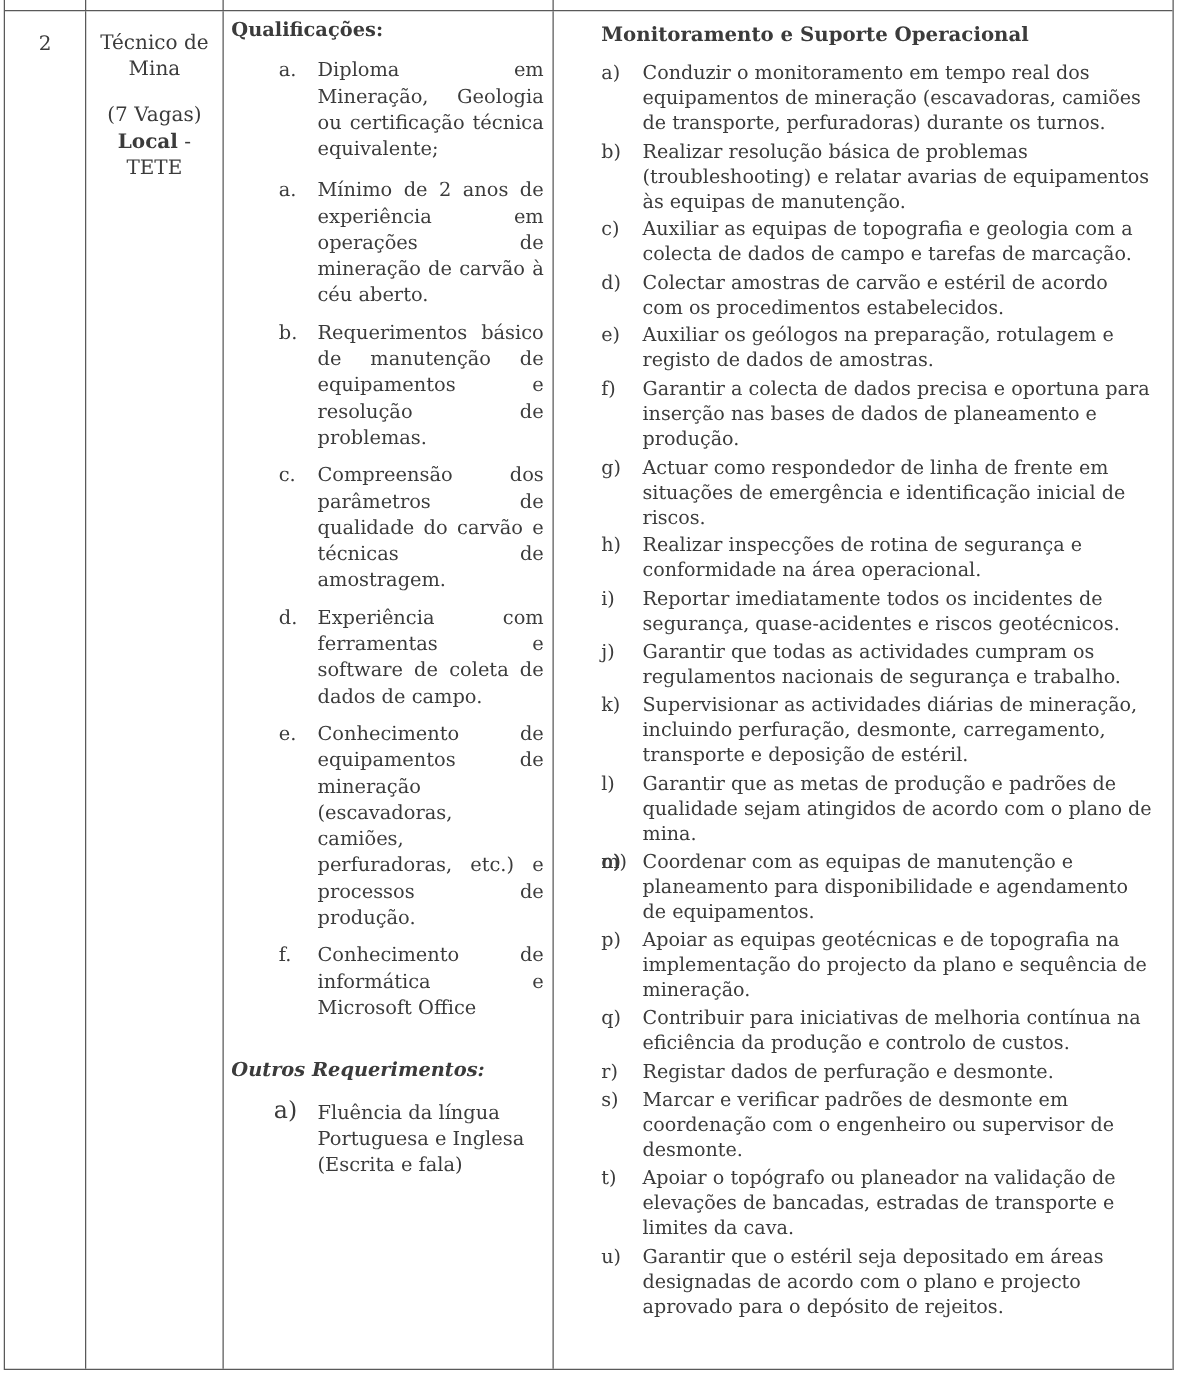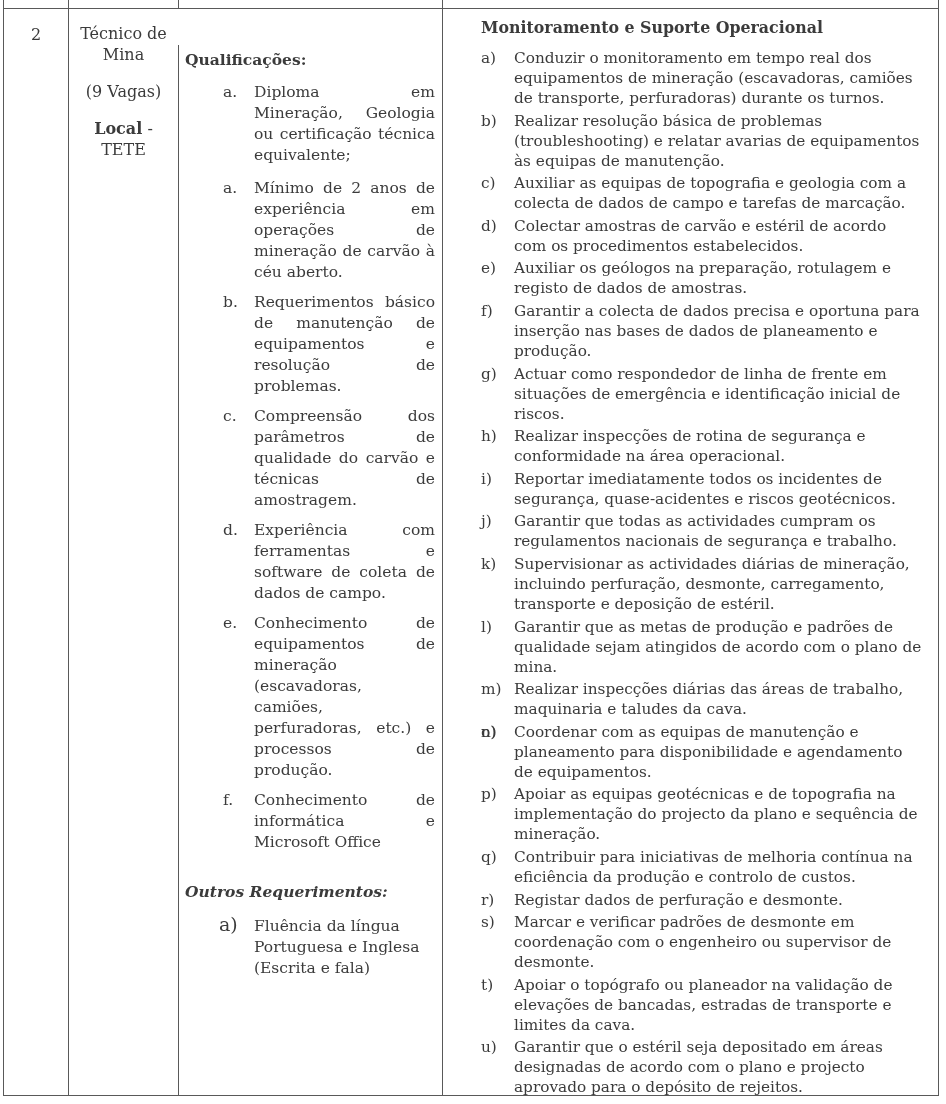--- a/index.html
+++ b/index.html
@@ -34,29 +34,28 @@
 
   
   .col-job {
     text-align: center;
     padding: 14px 4px 0 4px;
     font-size: 16px;
     line-height: 21px;
   }
   .job-title { font-weight: normal; }
   .job-vacancies { margin-top: 16px; }
-  .job-local { margin-top: 16px; }
+  .job-local { }
   .job-local .lbl { font-weight: bold; }
 
   
   .col-qual {
     padding: 4px 7px 0 6px;
     font-size: 15.5px;
     line-height: 21px;
-    margin-top: 36px;
   }
   .q-heading { font-weight: bold; }
   .q-list { margin-top: 12px; }
   .q-item {
     position: relative;
     padding-left: 69px;
     margin-bottom: 9px;
     text-align: justify;
   }
   .q-item .marker { position: absolute; left: 38px; top: 0; }
@@ -100,21 +99,21 @@
     </div>
 
     <div class="row row-main">
 
       <div class="cell col-num">
         <span>2</span>
       </div>
 
       <div class="cell col-job">
         <div class="job-title">Técnico de Mina</div>
-        <div class="job-vacancies">(9 Vagas)</div>
+        <div class="job-vacancies">(7 Vagas)</div>
         <div class="job-local"><span class="lbl">Local</span><span> - TETE</span></div>
       </div>
 
       <div class="cell col-qual">
         <div class="q-heading">Qualificações:</div>
 
         <div class="q-list">
 
             <div class="q-item">
               <span class="marker">a.</span>
@@ -227,21 +226,20 @@
               <span>Supervisionar as actividades diárias de mineração, incluindo perfuração, desmonte, carregamento, transporte e deposição de estéril.</span>
             </div>
 
             <div class="r-item">
               <span class="marker">l)</span>
               <span>Garantir que as metas de produção e padrões de qualidade sejam atingidos de acordo com o plano de mina.</span>
             </div>
 
             <div class="r-item">
               <span class="marker">m)</span>
-              <span>Realizar inspecções diárias das áreas de trabalho, maquinaria e taludes da cava.</span>
             </div>
 
             <div class="r-item">
               <span class="marker">n)</span>
             </div>
 
             <div class="r-item">
               <span class="marker">o)</span>
               <span>Coordenar com as equipas de manutenção e planeamento para disponibilidade e agendamento de equipamentos.</span>
             </div>

